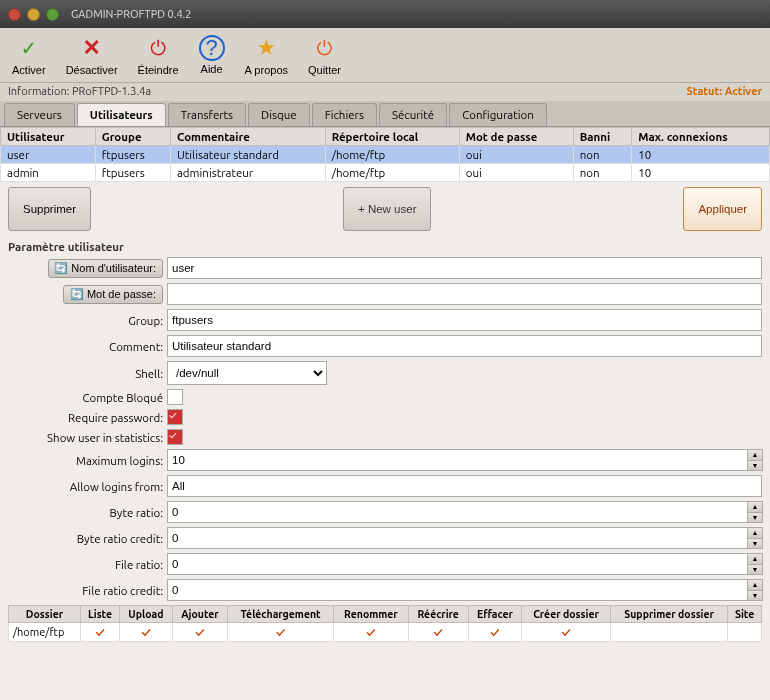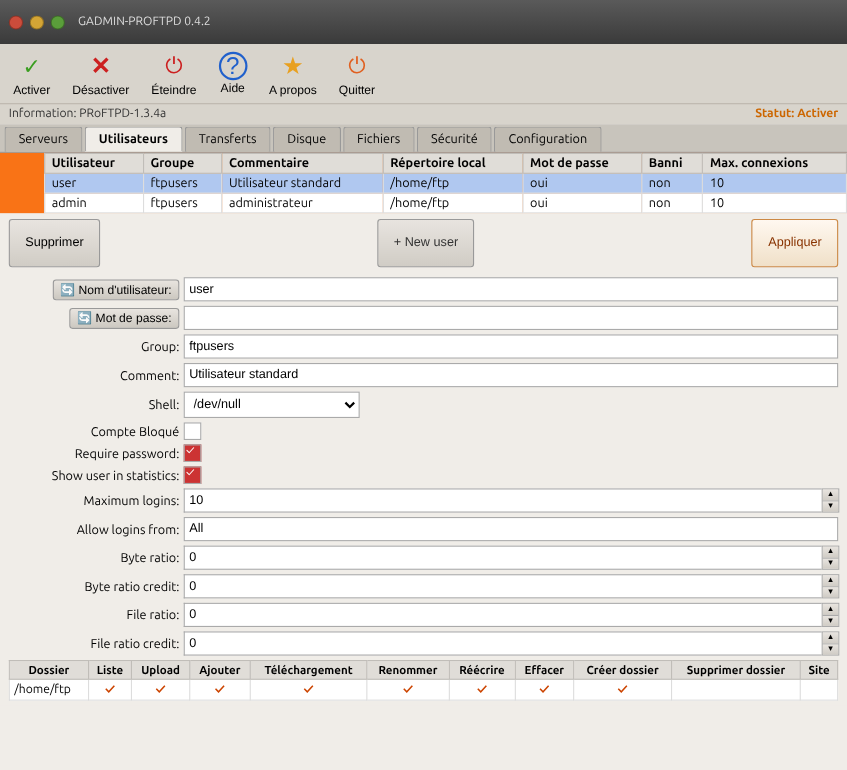--- a/index.html
+++ b/index.html
@@ -8,21 +8,21 @@
       font-size: 12px;
       background: #f0ede8;
       width: 770px;
       height: 700px;
       overflow: hidden;
     }
 
     
     .titlebar {
       background: linear-gradient(to bottom, #5a5a5a, #3a3a3a);
-      height: 40px;
+      height: 28px;
       display: flex;
       align-items: center;
       padding: 0 8px;
       gap: 6px;
     }
     .titlebar-btn {
       width: 13px; height: 13px;
       border-radius: 50%;
       border: 1px solid rgba(0,0,0,0.3);
       display: inline-block;
@@ -92,23 +92,22 @@
       border-radius: 3px 3px 0 0;
     }
     .tab.active {
       background: #f0ede8;
       border-bottom: 1px solid #f0ede8;
       font-weight: bold;
     }
 
     
     .user-table-container {
-      background: #f97316;
+      background: #7dd3fc;
       margin: 0;
-      padding-left: 40px;
     }
     .user-table {
       width: 100%;
       border-collapse: collapse;
       font-size: 11.5px;
     }
     .user-table th {
       background: #e0ddd8;
       border: 1px solid #c0bdb8;
       padding: 2px 6px;
@@ -377,20 +376,21 @@
 
 <div class="action-row">
   <button class="btn">Supprimer</button>
   <div class="btn-spacer"></div>
   <button class="btn btn-new">+ New user</button>
   <div class="btn-spacer"></div>
   <button class="btn btn-apply">Appliquer</button>
 </div>
 
 <div class="param-section">
+  <div class="param-title">Paramètre utilisateur</div>
 
   <div class="form-row">
     <div style="width:155px; text-align:right; flex-shrink:0;">
       <button class="form-label-btn">
         <span>🔄</span> Nom d'utilisateur:
       </button>
     </div>
     <input class="form-input" type="text" value="user" style="">
   </div>
 

